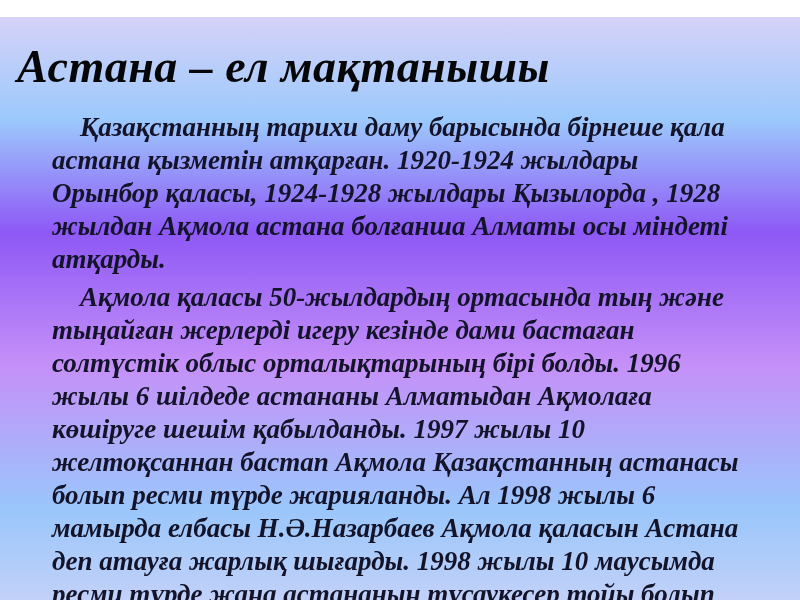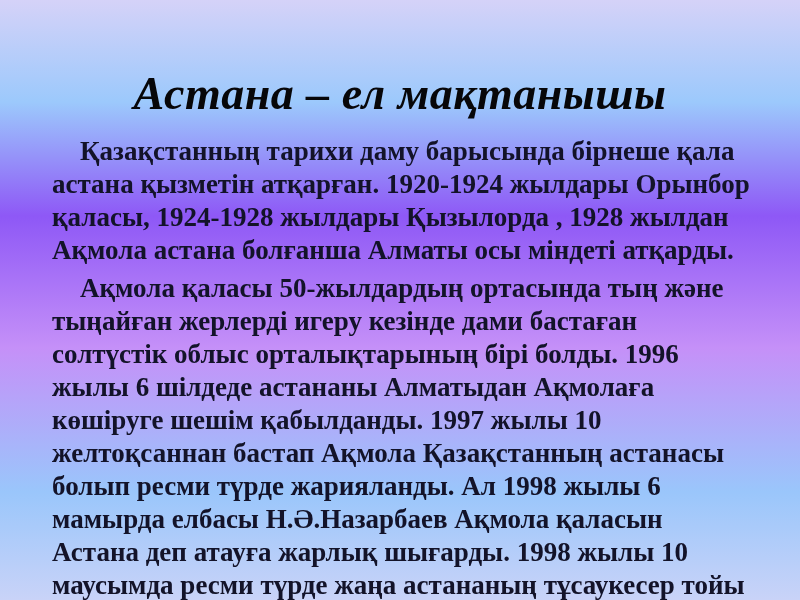--- a/index.html
+++ b/index.html
@@ -13,23 +13,22 @@
     font-family: "Liberation Serif", serif;
   }
   .slide {
     position: relative;
     width: 800px;
     height: 600px;
     
     background: linear-gradient(180deg, #d5d2f8 0%, #9cc9fc 17%, #8e58f6 36%, #c590f8 58%, #9ac6fb 82%, #c9d3f8 100%);
   }
   .slide-title {
-    margin: 0;
-    padding-top: 68px;
-    text-align: center;
+    margin: 17px;
+    padding-top: 24px;
     font-family: "Liberation Serif", serif;
     font-style: italic;
     font-weight: bold;
     font-size: 46px;
     line-height: 1.15;
     letter-spacing: 0.5px;
     color: #070709;
   }
   .slide-body {
     margin: 14px auto 0 52px;
@@ -37,20 +36,21 @@
     font-family: "Liberation Serif", serif;
     font-weight: bold;
     font-size: 27px;
     line-height: 33px;
     color: #131329;
     text-align: left;
   }
   .slide-body p {
     margin: 0 0 5px 0;
     text-indent: 28px;
+    font-style: italic;
   }
 </style>
 </head>
 <body>
 
 <div class="slide" style="background: linear-gradient(rgb(213, 210, 248) 0%, rgb(156, 201, 252) 17%, rgb(142, 88, 246) 36%, rgb(197, 144, 248) 58%, rgb(154, 198, 251) 82%, rgb(201, 211, 248) 100%);">
   <h1 class="slide-title" style="color: rgb(7, 7, 9);">Астана – ел мақтанышы</h1>
   <div class="slide-body" style="color: rgb(19, 19, 41);">
     <p>Қазақстанның тарихи даму барысында бірнеше қала астана қызметін атқарған. 1920-1924 жылдары Орынбор қаласы, 1924-1928 жылдары Қызылорда , 1928 жылдан Ақмола астана болғанша Алматы осы міндеті атқарды.</p>
     <p>Ақмола қаласы 50-жылдардың ортасында тың және тыңайған жерлерді игеру кезінде дами бастаған солтүстік облыс орталықтарының бірі болды. 1996 жылы 6 шілдеде астананы Алматыдан Ақмолаға көшіруге шешім қабылданды. 1997 жылы 10 желтоқсаннан бастап Ақмола Қазақстанның астанасы болып ресми түрде жарияланды. Ал 1998 жылы 6 мамырда елбасы Н.Ә.Назарбаев Ақмола қаласын Астана деп атауға жарлық шығарды. 1998 жылы 10 маусымда ресми түрде жаңа астананың тұсаукесер тойы болып өтті.</p>

